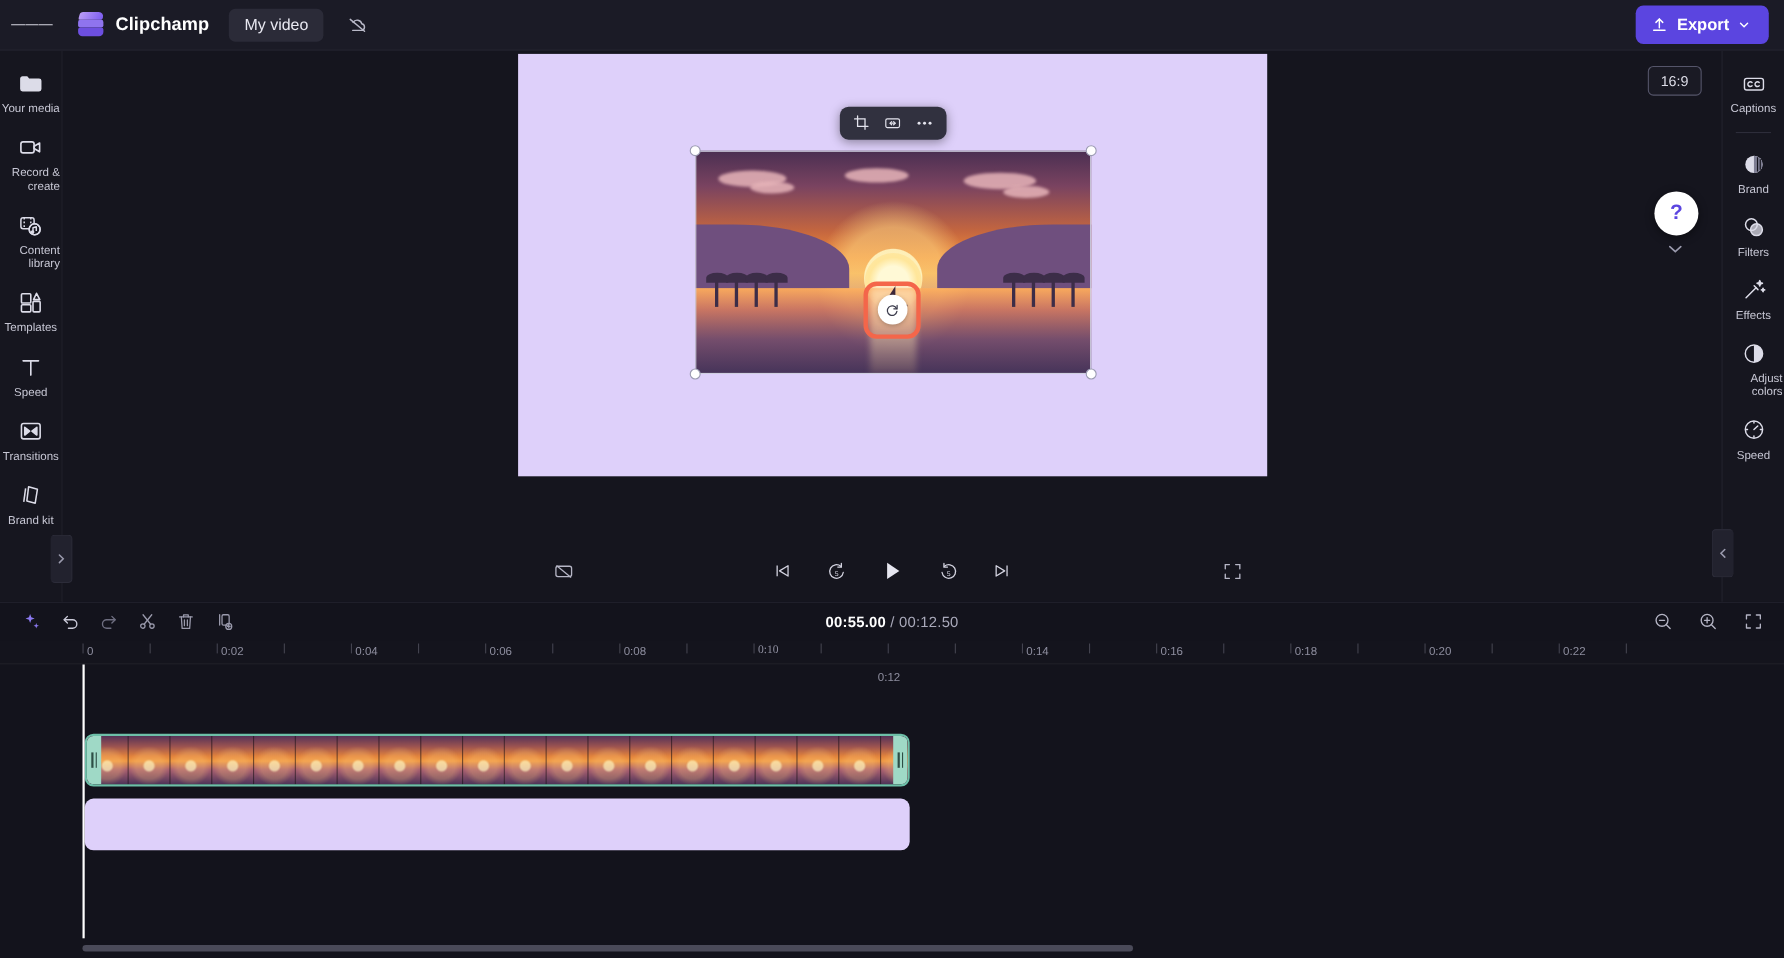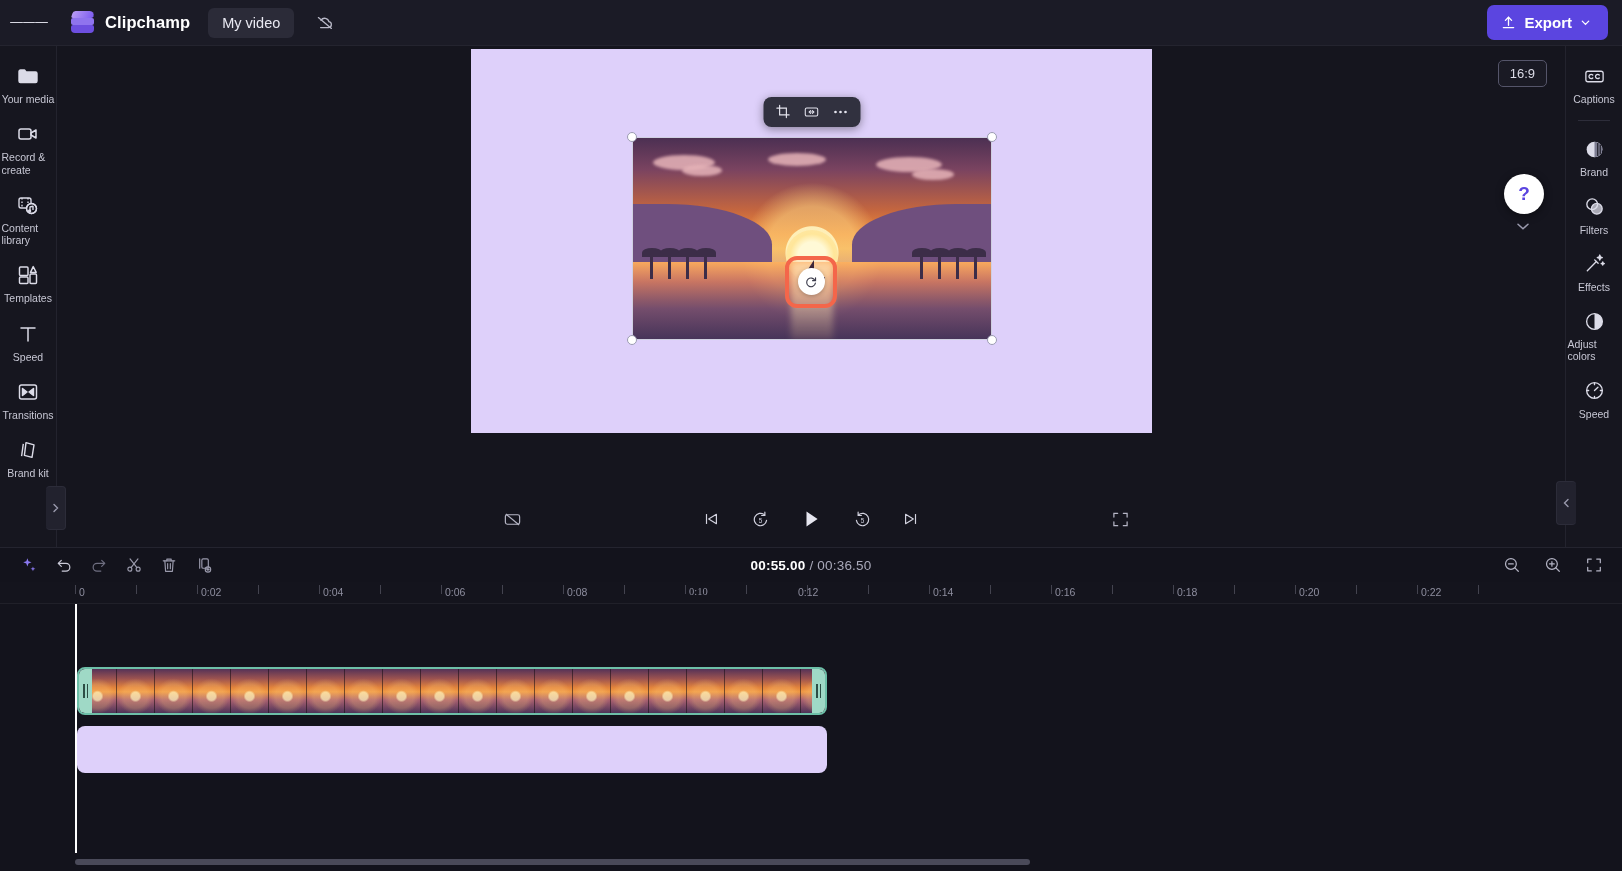--- a/index.html
+++ b/index.html
@@ -50,21 +50,21 @@
   .leftrail {
     width:57px; flex:0 0 57px; background:#16161f;
     border-right:1px solid #23232e;
     display:flex; flex-direction:column; align-items:center;
     padding-top:10px; gap:2px; position:relative;
   }
   .rail-item {
     width:57px; padding:8px 2px 7px; display:flex; flex-direction:column;
     align-items:center; gap:5px; cursor:pointer; border-radius:6px;
   }
-  .rail-label { font-size:10.5px; color:#c7c7d4; line-height:1.17; text-align:left; max-width:56px; }
+  .rail-label { font-size:10.5px; color:#c7c7d4; line-height:1.17; text-align:right; max-width:56px; }
   .rail-icon { width:24px; height:24px; display:flex; align-items:center; justify-content:center; }
   .rail-sep { width:32px; height:1px; background:#2d2d3a; margin:7px 0; }
 
   
   .rail-collapse {
     position:absolute; right:-10px; top:440px;
     width:20px; height:44px; background:#22222e; border-radius:4px;
     display:flex; align-items:center; justify-content:center; cursor:pointer; z-index:20;
     border:1px solid #2c2c39; border-left:none;
   }
@@ -598,21 +598,21 @@
               <rect x="7.6" y="3.2" width="7.2" height="10.4" rx="1.4"></rect>
             <circle cx="14.4" cy="15" r="3"></circle>
               <path d="M14.4 13.6v2.8M13 15h2.8"></path>
           </svg>
         </div>
       </div>
 
       <div class="tl-time">
         <span class="cur">00:55.00</span>
         <span class="tot">/</span>
-        <span class="tot">00:36.50</span>
+        <span class="tot">00:12.50</span>
       </div>
 
       <div class="tl-zoom">
         <div class="tl-btn">
           <svg width="18" height="18" viewBox="0 0 20 20" fill="none" stroke="#b4b4c4" stroke-width="1.35" stroke-linecap="round">
             <circle cx="8.8" cy="8.8" r="6"></circle>
               <path d="M6.2 8.8h5.2"></path>
               <path d="M13.2 13.2 17 17"></path>
           </svg>
         </div>
@@ -647,21 +647,21 @@
       <div class="tick" style="left:441px;"></div>
       <div class="tick-label" style="left:441px;text-align:right;">0:06</div>
       <div class="tick" style="left:502px;"></div>
       <div class="tick" style="left:563px;"></div>
       <div class="tick-label" style="left:563px;">0:08</div>
       <div class="tick" style="left:624px;"></div>
       <div class="tick" style="left:685px;"></div>
       <div class="tick-label" style="left:685px;font-family:Liberation Serif, serif;">0:10</div>
       <div class="tick" style="left:746px;"></div>
       <div class="tick" style="left:807px;"></div>
-      <div class="tick-label" style="left:794px;">0:12</div>
+      <div class="tick-label" style="left:794px;margin-top:24px;">0:12</div>
       <div class="tick" style="left:868px;"></div>
       <div class="tick" style="left:929px;"></div>
       <div class="tick-label" style="left:929px;">0:14</div>
       <div class="tick" style="left:990px;"></div>
       <div class="tick" style="left:1051px;"></div>
       <div class="tick-label" style="left:1051px;">0:16</div>
       <div class="tick" style="left:1112px;"></div>
       <div class="tick" style="left:1173px;"></div>
       <div class="tick-label" style="left:1173px;">0:18</div>
       <div class="tick" style="left:1234px;"></div>

